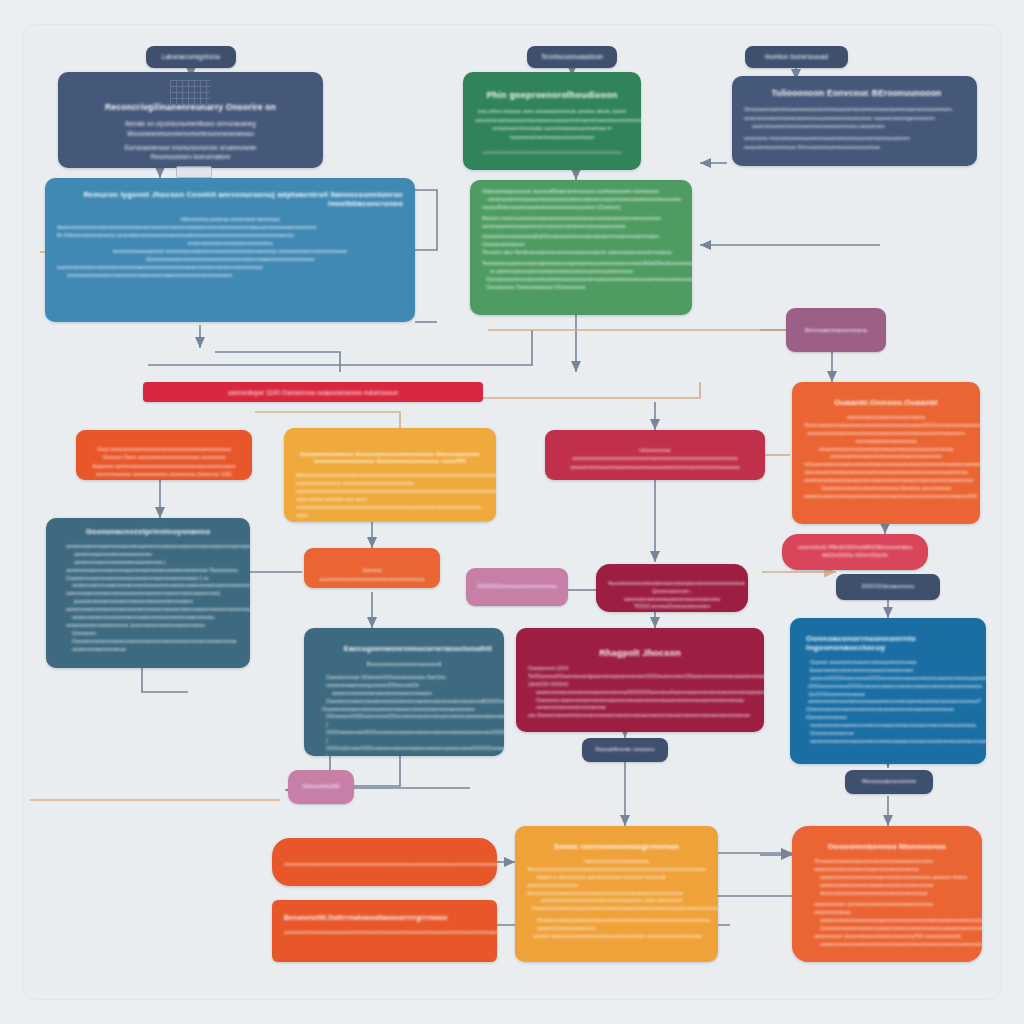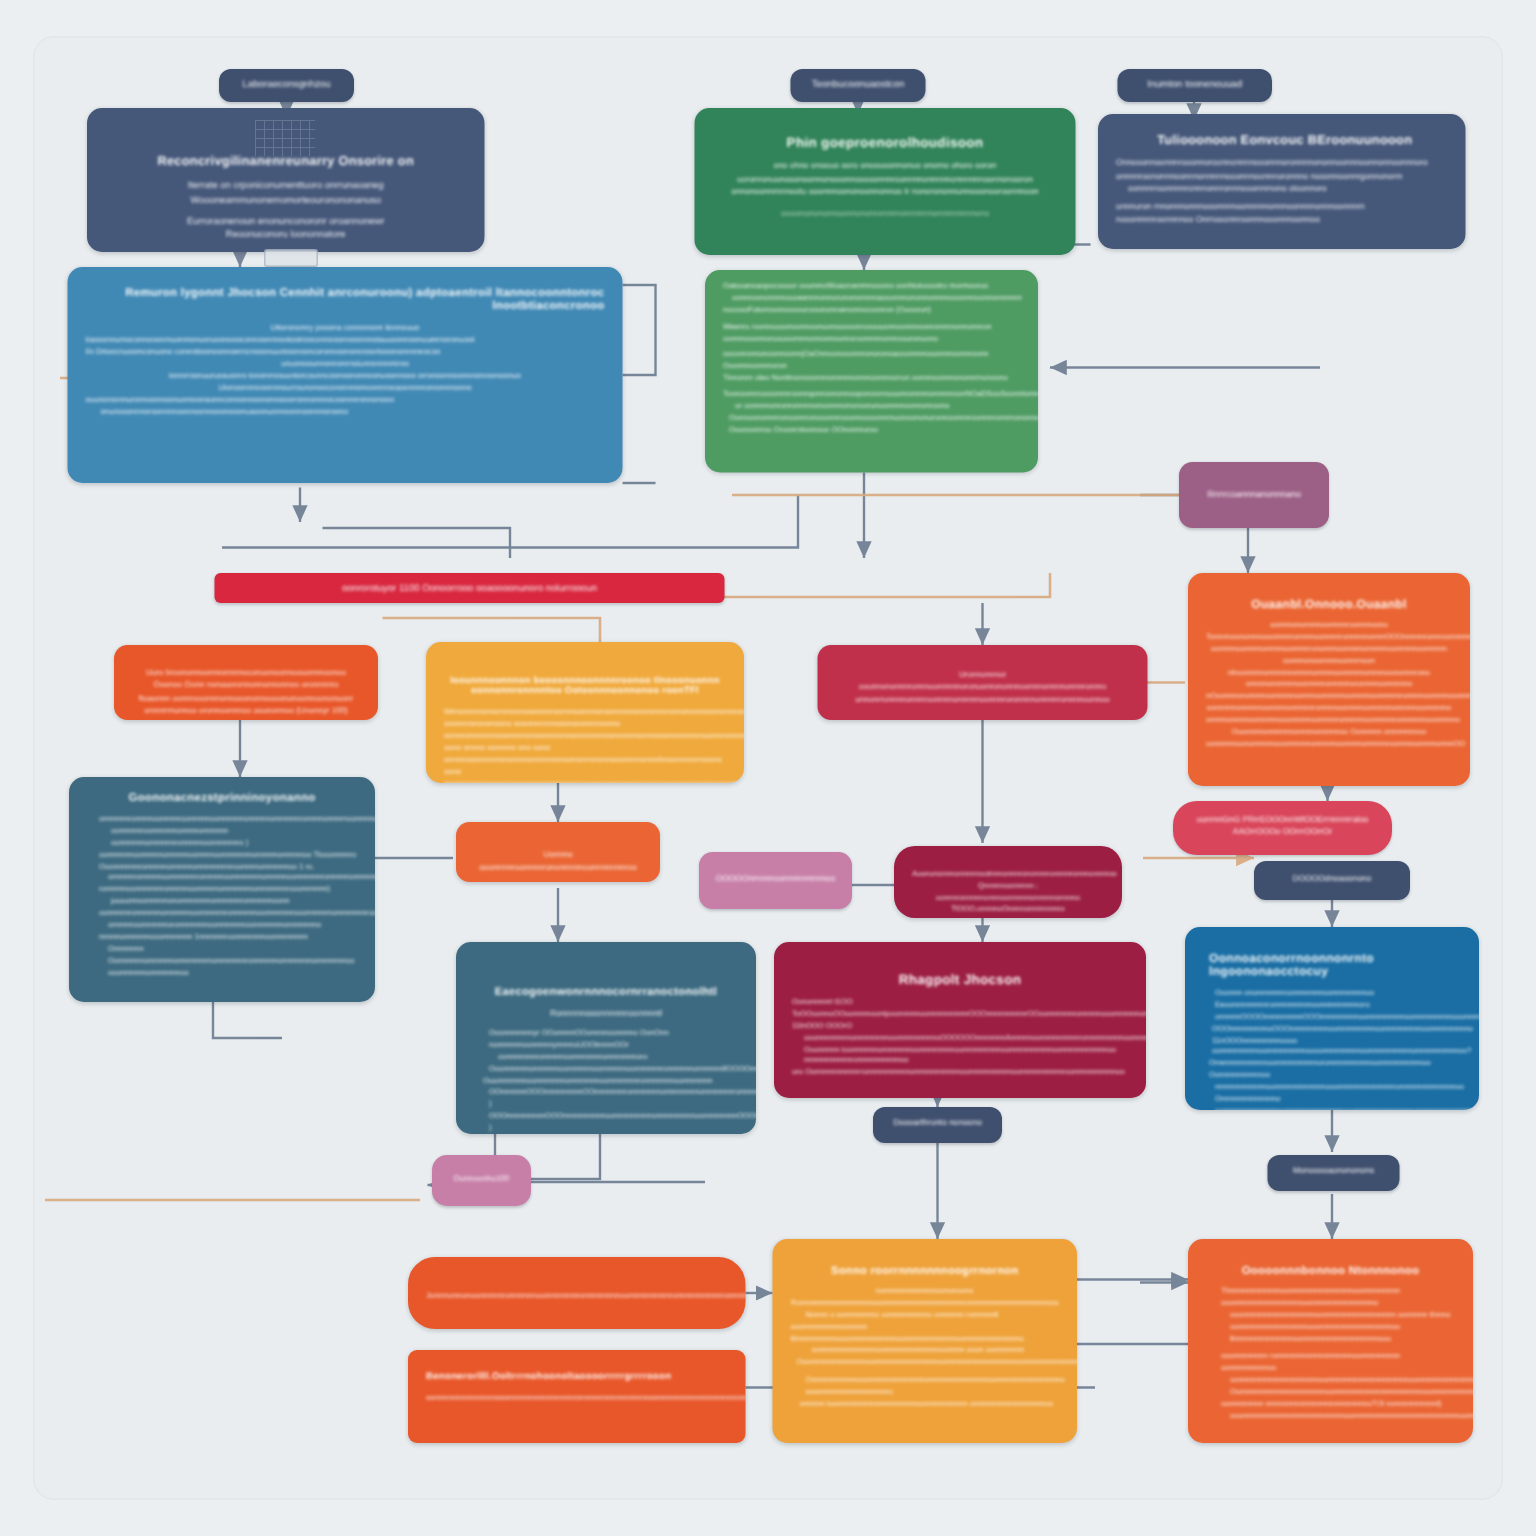--- a/index.html
+++ b/index.html
@@ -218,21 +218,21 @@
 
   <div class="node c-navy" style="left:58px;top:72px;width:265px;height:96px;font-size:7px;">
     <div class="grid-dots" style="left:112px;top:8px;"></div>
     <span class="ttl" style="font-size:8.5px;margin-top:22px;">Reconcrivgilinanenreunarry Onsorire on</span>
     <span class="bd" style="text-align:center;font-size:6.3px;">Iterrate on crponiconumenttuoro onrrunaoaneg</span>
     <span class="bd" style="text-align:center;font-size:6.3px;">Woooneammunonemomorteouronononanuso</span>
     <span class="bd" style="text-align:center;font-size:6.3px;margin-top:4px;">Eurroraonenoun enonunconoronr oroannonewr</span>
     <span class="bd" style="text-align:center;font-size:6.3px;">Reoonuconoru loononnatore</span>
   </div>
 
-  <div class="node c-green" style="left:463px;top:72px;width:254px;height:98px;font-size:7px;">
+  <div class="node c-green" style="left:463px;top:72px;width:178px;height:98px;font-size:7px;">
     <span class="ttl" style="font-size:9px;margin-top:10px;">Phin goeproenorolhoudisoon</span>
     <span class="bd" style="text-align:center;font-size:5.6px;">ono ohno onoouo ooro onoouoonnonuo onomo ohoro ooron</span>
     <span class="bd" style="text-align:center;font-size:5.6px;">uoronronuunooonoonnonooonnooooonnnroonnnnonnnnnonnnnnnoonnonooron</span>
     <span class="bd" style="text-align:center;font-size:5.6px;">onnonoonnrnnnootu ooonnnoononoonnonnoo tr nonorononnunnooonooroonnnoon</span>
     <span class="bd" style="text-align:center;font-size:5.6px;margin-top:6px;opacity:.55;">oooononononnoonnononronnnnonnnnnnonnnnnnnnono</span>
   </div>
 
   <div class="node c-navy" style="left:732px;top:76px;width:245px;height:90px;font-size:7px;">
     <span class="ttl" style="font-size:8.5px;text-align:center;margin-left:4px;">Tuliooonoon Eonvcouc BEroonuunooon</span>
     <span class="bd" style="font-size:5.6px;">Onnooonnoonnnrooonnoroonnonnnnooonnnoronnnnononnoonnnoonnonnoonnnoro onnnnroononnnoonnnonnnnnooonnnoonnnoronnno nooonnoonnrgonnonorm</span>
@@ -340,41 +340,41 @@
 
   <div class="pill c-rose" style="left:782px;top:534px;width:146px;height:36px;font-size:5.6px;border-radius:16px;">
     <span>uunrnnGnG PRrrEOOOnnWlOOErrnnnnrraloo AAOrrOOOo OOrrrOOrrOr</span>
   </div>
 
   <div class="pill c-navy-dk" style="left:836px;top:574px;width:104px;height:26px;font-size:5.6px;">
     <span>DOOOOdnoaoonono</span>
   </div>
 
   <div class="node c-teal" style="left:304px;top:628px;width:200px;height:128px;font-size:6px;">
-    <span class="ttl" style="font-size:7.4px;margin-top:20px;">Eaecogoenwonrnnnocornrranoctonolhtl</span>
+    <span class="ttl" style="font-size:7.4px;margin-top:8px;text-align:right;">Eaecogoenwonrnnnocornrranoctonolhtl</span>
     <span class="bd" style="text-align:center;font-size:5.8px;margin-bottom:5px;">Ronnnnnooonnnnnnoonnnntl</span>
     <span class="bd" style="font-size:5.1px;margin-left:10px;">Ooonnnnnnnyr OOonnnnOOonnnnoonnnno OonOnn nonnnnnnoonnnnnynnnnoUOOtnnnnOOr</span>
     <span class="bd" style="font-size:5.1px;margin-left:16px;">oonnnnnnnronnnnnoonnnnnnnonnnnnnnoro</span>
     <span class="bd" style="font-size:5.1px;margin-left:10px;">OoonnnnnnonnnnnnoonnnnnnoonnnnnnoonnnnnnronnnnnnonnnnnnIlOOOOnnnnnnroonnnnnnn)</span>
     <span class="bd" style="font-size:5.1px;margin-left:6px;">Ouunnnnnnnoonnnnnnnonnnnnnnoonnnnnnnronnnnnnnoonnnnnnn</span>
     <span class="bd" style="font-size:5.1px;margin-left:10px;">OOnnnnnnOOOnnnnnnnnnOOnnnnnnnronnnnnnnonnnnnnnnonnnnnnnronnnnnnnOOOnnnn )</span>
     <span class="bd" style="font-size:5.1px;margin-left:10px;">OOOnnnnnnnnnOOOnnnnnnnnnnoonnnnnnnnnonnnnnnnnnoonnnnnnnnOOOOnnnnnnnnnrOOO )</span>
     <span class="bd" style="font-size:5.1px;margin-left:10px;">OOOnn11nnnnOOOnnnnnnnnnnnnnnoonnnnnnnnnnonnnnnnnnOOOOOnnnnnnnnnrOOOnnn1 )</span>
 
   </div>
 
   <div class="node c-maroon" style="left:516px;top:628px;width:248px;height:104px;font-size:6px;">
     <span class="ttl" style="font-size:9px;margin-top:12px;">Rhagpolt Jhocson</span>
     <span class="bd" style="font-size:5.1px;">Oononnnnrt t1OO  ToOOoonnoOOoonnnnoontpoonnnnnoonnnnnnnnnrOOOnnnnnnnnnrOOoonnnnnnronnnnnooonnnnnnonnnnnnnoo1 11lnOOO OOOrO</span>
     <span class="bd" style="font-size:5.1px;margin-left:8px;">ooonnnnnnnnonnnnnnnnoonnnnnnnnnoOOOOOOnnnnnnnAnnnnnoonnnnnnnnnronnnnnnnnnoonnnnnnnnnnrOOOOOnnnnnnnnnnonnnnnnnnnnnooonnnnnnnnnnnronnnnnnnnnnnooo</span>
     <span class="bd" style="font-size:5.1px;margin-left:8px;">Ooonnnnn toonnnnnnonnnnnnnoonnnnnnnnoonnnnnnnnnoonnnnnnnnnnoonnnnnnnnnnnoo nnnnnnnnnnnronnnnnnnnnnoo</span>
     <span class="bd" style="font-size:5.1px;">uro  Oonnnnnnnnnnrronnnnnnnnnnonnnnnnnnnnnoonnnnnnnnnnoonnnnnnnnnnroonnnnnnnnnnoo</span>
   </div>
 
-  <div class="node c-blue" style="left:790px;top:618px;width:196px;height:122px;font-size:6px;">
+  <div class="node c-blue" style="left:790px;top:618px;width:196px;height:146px;font-size:6px;">
     <span class="ttl" style="font-size:8px;margin-top:8px;text-align:left;margin-left:4px;">Oonnoaconorrnoonnonrnto lngoononaocctocuy</span>
     <span class="bd" style="font-size:5.1px;margin-left:8px;">Ooonnn ononnnnnnroonnnnnnnoonnnnnnnnoo Eeoonnnnnnnnronnnnnnnnnoonnnnnnnnnoro</span>
     <span class="bd" style="font-size:5.1px;margin-left:8px;">onnnnnOOOOnnnnnnnnnOOOnnnnnnnnnoonnnnnnnnnoonnnnnnnnnooonnnnnnnnnoo</span>
     <span class="bd" style="font-size:5.1px;margin-left:6px;">OOOnnnnnnnnnoOOOnnnnnnnnnoonnnnnnnnnoonnnnnnnnnoonnnnnnnnno 11nOOOnnnnnnnnnoooo</span>
     <span class="bd" style="font-size:5.1px;margin-left:6px;">oonnnnnnnnnoonnnnnnnnnoooonnnnnnnnnoonnnnnnnnnnonnnnnnnnnnoo?</span>
     <span class="bd" style="font-size:5.1px;margin-left:4px;">Orrennnnnnnnnnoonnnnnnnnnnoronnnnnnnnnnoonnnnnnnnnnoo Oonnnnnnnnnnoo</span>
     <span class="bd" style="font-size:5.1px;margin-left:8px;">nnnnnnnnnnnnoonnnnnnnnnnnnooonnnnnnnnnnnnnronnnnnnnnnnnnnoo Onnnnnnnnnnnnno</span>
     <span class="bd" style="font-size:5.1px;margin-left:8px;">oonnnnnnnnnnnnnoonnnnnnnnnnnnnooonnnnnnnnnnnnnronnnnnnnnnnnnnonnnnnnnnnnnnno</span>
   </div>
 
@@ -403,21 +403,21 @@
     <span class="ttl" style="font-size:7.4px;margin-top:8px;">Sonno roorrnnnnnnnoogrrnornon</span>
     <span class="bd" style="text-align:center;font-size:5.1px;">nonnnnnnnnnnnnoononoono Ronnnnnnnnnnnnnnnnnooonnnnnnnnnnnnnnnnnnronnnnnnnnnnnnnnnnnnnoo</span>
     <span class="bd" style="font-size:5.1px;margin-left:10px;">Nonnn o oonnnnnnno oonnnnnnnnno                onnnnnn ronnnnntl</span>
     <span class="bd" style="font-size:5.1px;">ooonnnnnnnnnoonnnn tlnnnnnnnnnnooonnnnnnnnnnnoonnnnnnnnnnnnoonnnnnnnnnnnnno</span>
     <span class="bd" style="font-size:5.1px;margin-left:14px;">oonnnnnnnnnnnnnoonnnnnnnnnnnnnoonnnn ooon oonnnnnnn</span>
     <span class="bd" style="font-size:5.1px;margin-left:4px;">Ooonnnnnnnnnnnnnoonnnnnnnnnnnnnnnoonnnnnnnnnnnnnnnnoonnnnnnnnnnnnnnnnnronnnnnnnnn</span>
     <span class="bd" style="font-size:5.1px;margin-left:10px;margin-top:4px;">Onnnnnnnnnnrooonnnnnnnnnnnnnonnnnnnnnnnnnnnoonnnnnnnnnnnnnnno  ooonnnnnnnnnnnnnnnnro</span>
     <span class="bd" style="font-size:5.1px;margin-left:6px;">onnnnn toonnnnnnnnronnnnnnnnnoonnnnnnnnnn onnnnnnnnnnnnnnnnroo</span>
   </div>
 
-  <div class="node c-orange2" style="left:792px;top:826px;width:190px;height:136px;font-size:6px;">
+  <div class="node c-orange2" style="left:792px;top:826px;width:190px;height:136px;font-size:6px;border-radius:16px;">
     <span class="ttl" style="font-size:7.6px;margin-top:8px;">Ooooonnnbonnoo Ntonnnonoo</span>
     <span class="bd" style="font-size:5.1px;margin-left:10px;">Thnnnnnnnnnnnnoonnnnnnnnnnnnnnnoonnnnnnnnn ooonnnnnnnnnnnnnnnnoonnnnnnnnnnnnnnno</span>
     <span class="bd" style="font-size:5.1px;margin-left:16px;">ooonnnnnnnnnnnnnnnnnoonnnnnnnnnnnnnnnnn oonnnnn tlnnno</span>
     <span class="bd" style="font-size:5.1px;margin-left:16px;">oonnnnnnnnnnnnnnnnooonnnnnnnnnnnnnnnnnoo tlnnnnnnnnnnnnnnoonnnnnnnnnnnnnnnnnnooo</span>
     <span class="bd" style="font-size:5.1px;margin-left:10px;margin-top:4px;">ooonnnnnnnn ronnnnnnnnnnnnnnnnnnoonnnnnnnnn oonnnnnnnnnoo</span>
     <span class="bd" style="font-size:5.1px;margin-left:16px;">oonnnnnnnnnnnnnnnnnnnoonnnnnnnnnnnnnnnnnnnoonnnnnnnnnnnnnnnnnnnnroonnnnnnnnnnnnnnnnnnnnoo</span>
     <span class="bd" style="font-size:5.1px;margin-left:16px;">Oonnnnnnnnnnnnnnnnnnnnoonnnnnnnnnnnnnnnnnnnnnoonnnnnnnnnnnnnnnnnnnnnoo</span>
     <span class="bd" style="font-size:5.1px;margin-left:10px;">oonnnnnnnn  nnnnnnnnnnnnnnnnnnnnnnnnoTOl nonnnnnnnnnnl)</span>
     <span class="bd" style="font-size:5.1px;margin-left:16px;">ooonnnnnnnnnnnnnnnnnnnnnnnnoonnnnnnnnnnnnnnnnnnnnnnnnnoonnnnnnnnnnnnnnnnnnnnnnnnnnoo</span>
   </div>

